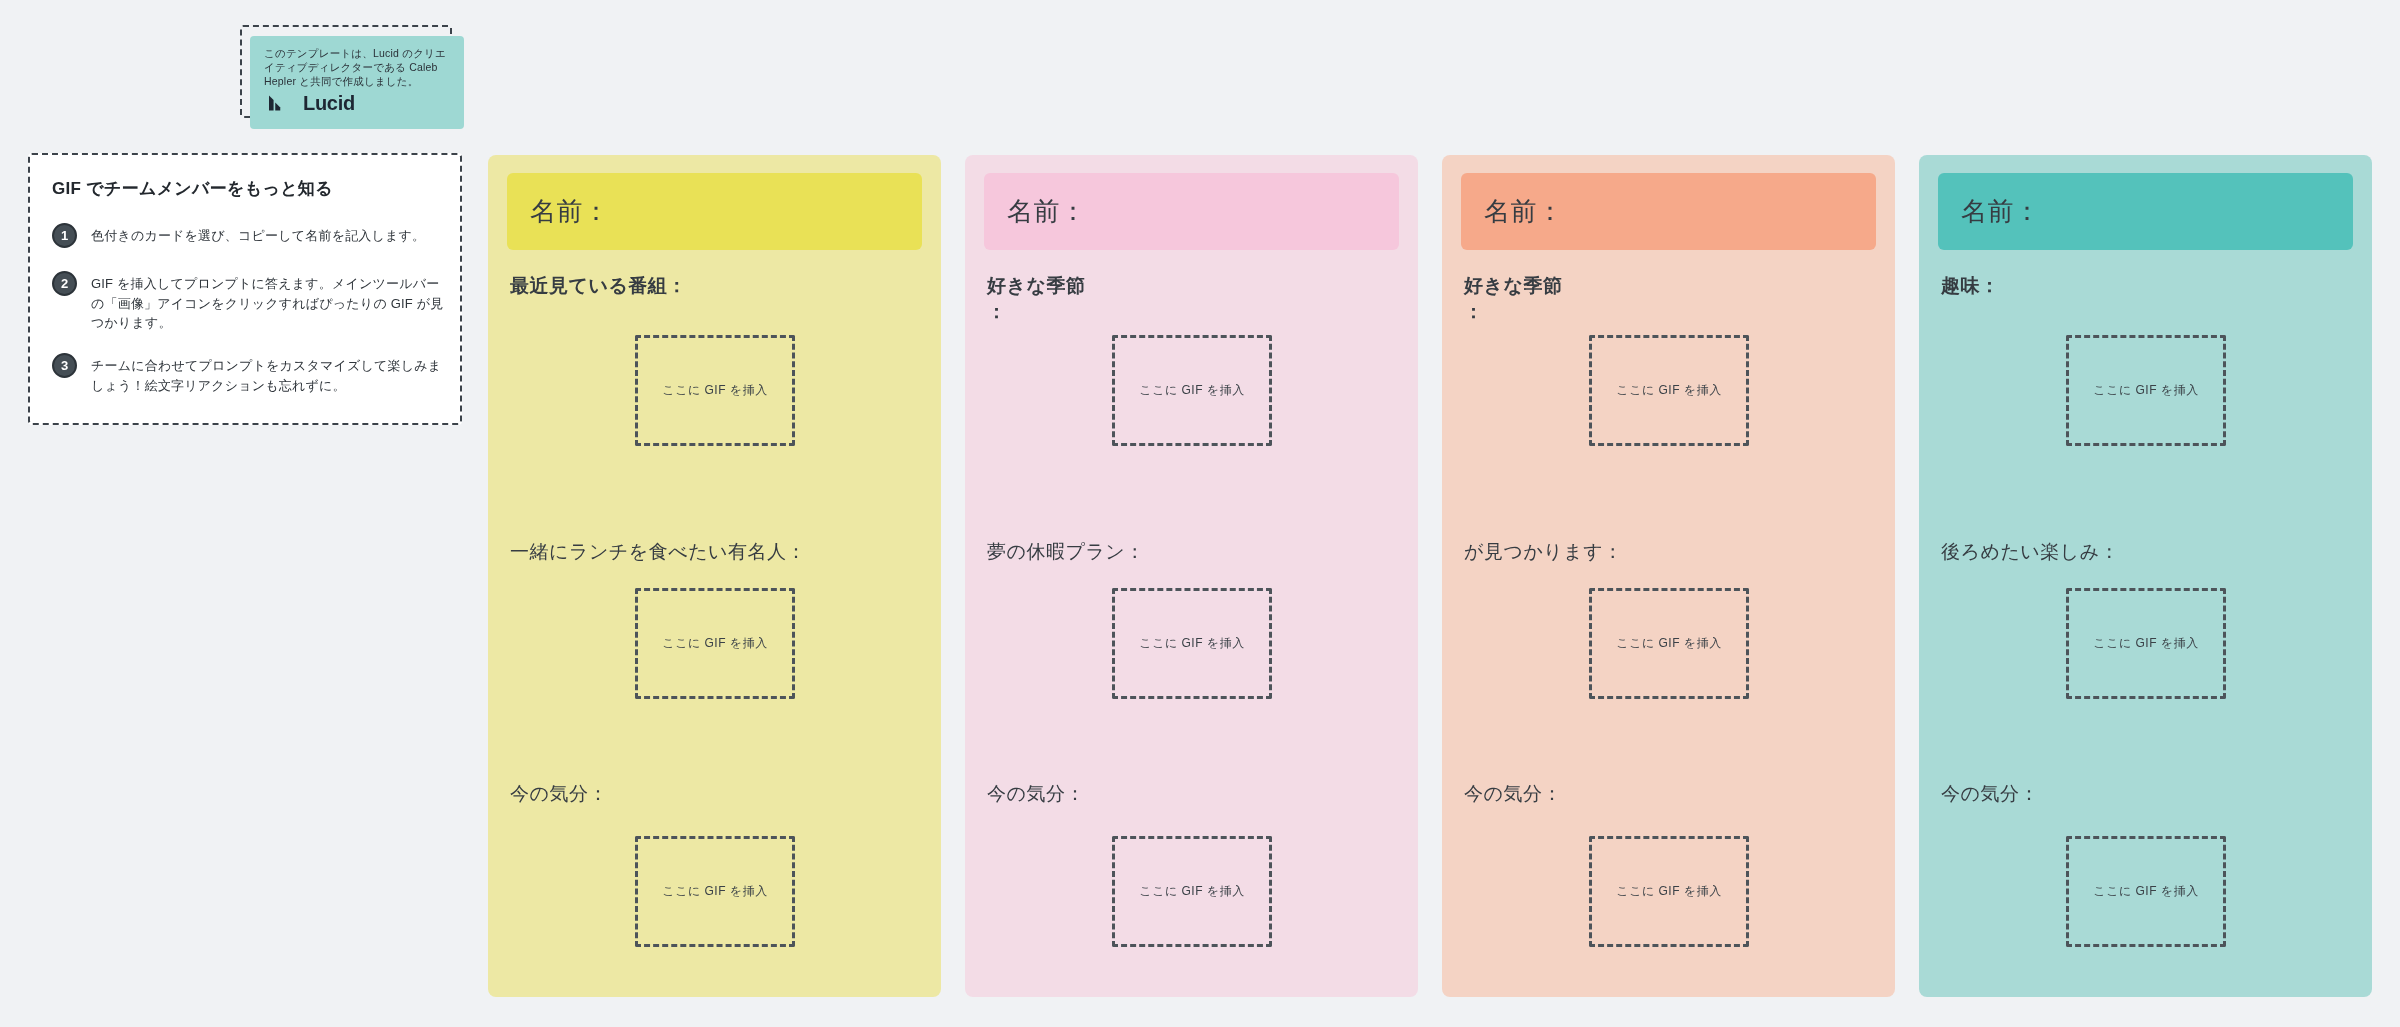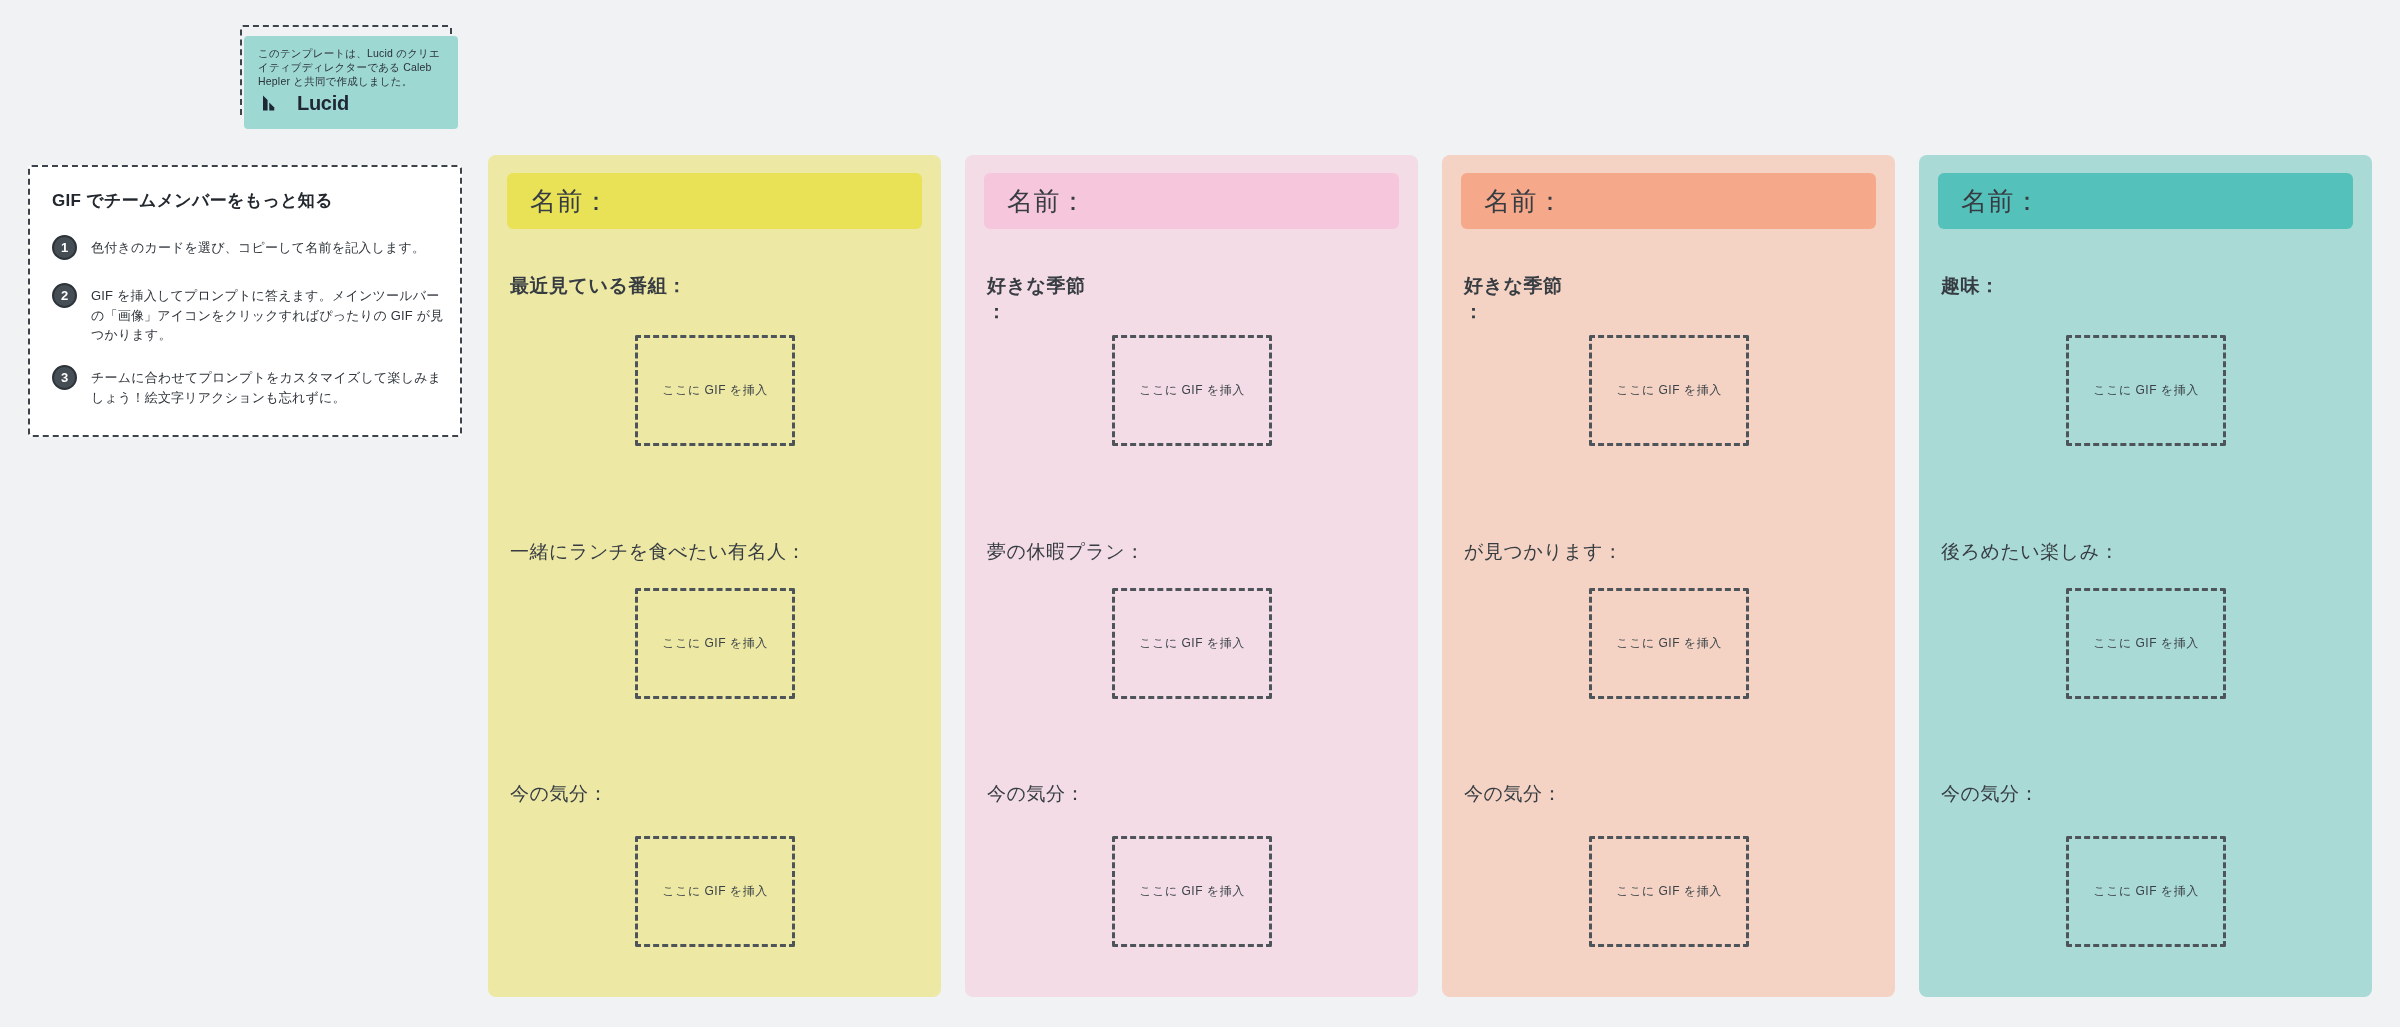--- a/index.html
+++ b/index.html
@@ -11,36 +11,36 @@
   }
   #canvas { position: relative; width: 2400px; height: 1027px; background: #F0F2F4; }
 
   
   .badge-wrap { position: absolute; left: 240px; top: 25px; width: 226px; height: 106px; }
   .badge-dashed {
     position: absolute; left: 0; top: 0; width: 212px; height: 93px;
     border: 2px dashed #3C434A; border-radius: 3px;
   }
   .badge-fill {
-    position: absolute; left: 4px; top: 11px; width: 214px; height: 93px;
+    position: absolute; left: 10px; top: 11px; width: 214px; height: 93px;
     background: #9ED8D3; border-radius: 4px; padding: 10px 14px 8px 14px;
   }
   .badge-text {
     font-size: 10.5px; line-height: 1.35; color: #2A3138; letter-spacing: 0.2px;
   }
   .badge-logo { display: flex; align-items: center; gap: 19px; margin-top: 3px; }
   .badge-logo svg { width: 20px; height: 20px; display: block; }
   .badge-logo-text {
     font-size: 20px; font-weight: bold; color: #1E2733; letter-spacing: -0.3px;
   }
 
   
   .panel {
     position: absolute; left: 28px; top: 153px; width: 434px; height: 272px;
-    background: #FFFFFF; border: 2px dashed #3C434A; border-radius: 4px; margin-top: 12px;
+    background: #FFFFFF; border: 2px dashed #3C434A; border-radius: 4px;
   }
   .panel-title {
     position: absolute; left: 22px; top: 22px;
     font-size: 17px; font-weight: bold; color: #23282E; letter-spacing: 0.3px;
   }
   .step { position: absolute; left: 22px; display: flex; align-items: flex-start; width: 394px; }
   .step-1 { top: 68px; }
   .step-2 { top: 116px; }
   .step-3 { top: 198px; }
   .step-num {
@@ -57,21 +57,21 @@
   
   .card {
     position: absolute; top: 155px; width: 453px; height: 842px;
     border-radius: 8px;
   }
   .card-1 { left: 488px; }
   .card-2 { left: 965px; }
   .card-3 { left: 1442px; }
   .card-4 { left: 1919px; }
   .card-header {
-    position: absolute; left: 19px; top: 18px; width: 415px; height: 56px;
+    position: absolute; left: 19px; top: 18px; width: 415px; height: 77px;
     border-radius: 6px; display: flex; align-items: center; padding-left: 23px;
   }
   .name-label { font-size: 26px; color: #363C42; letter-spacing: 0.5px; }
   .prompt {
     position: absolute; left: 22px; width: 300px;
     font-size: 19px; line-height: 1.35; color: #363C42;
     white-space: pre-line; letter-spacing: 0.5px;
   }
   .p1 { top: 118px; font-weight: bold; }
   .p2 { top: 384px; }

